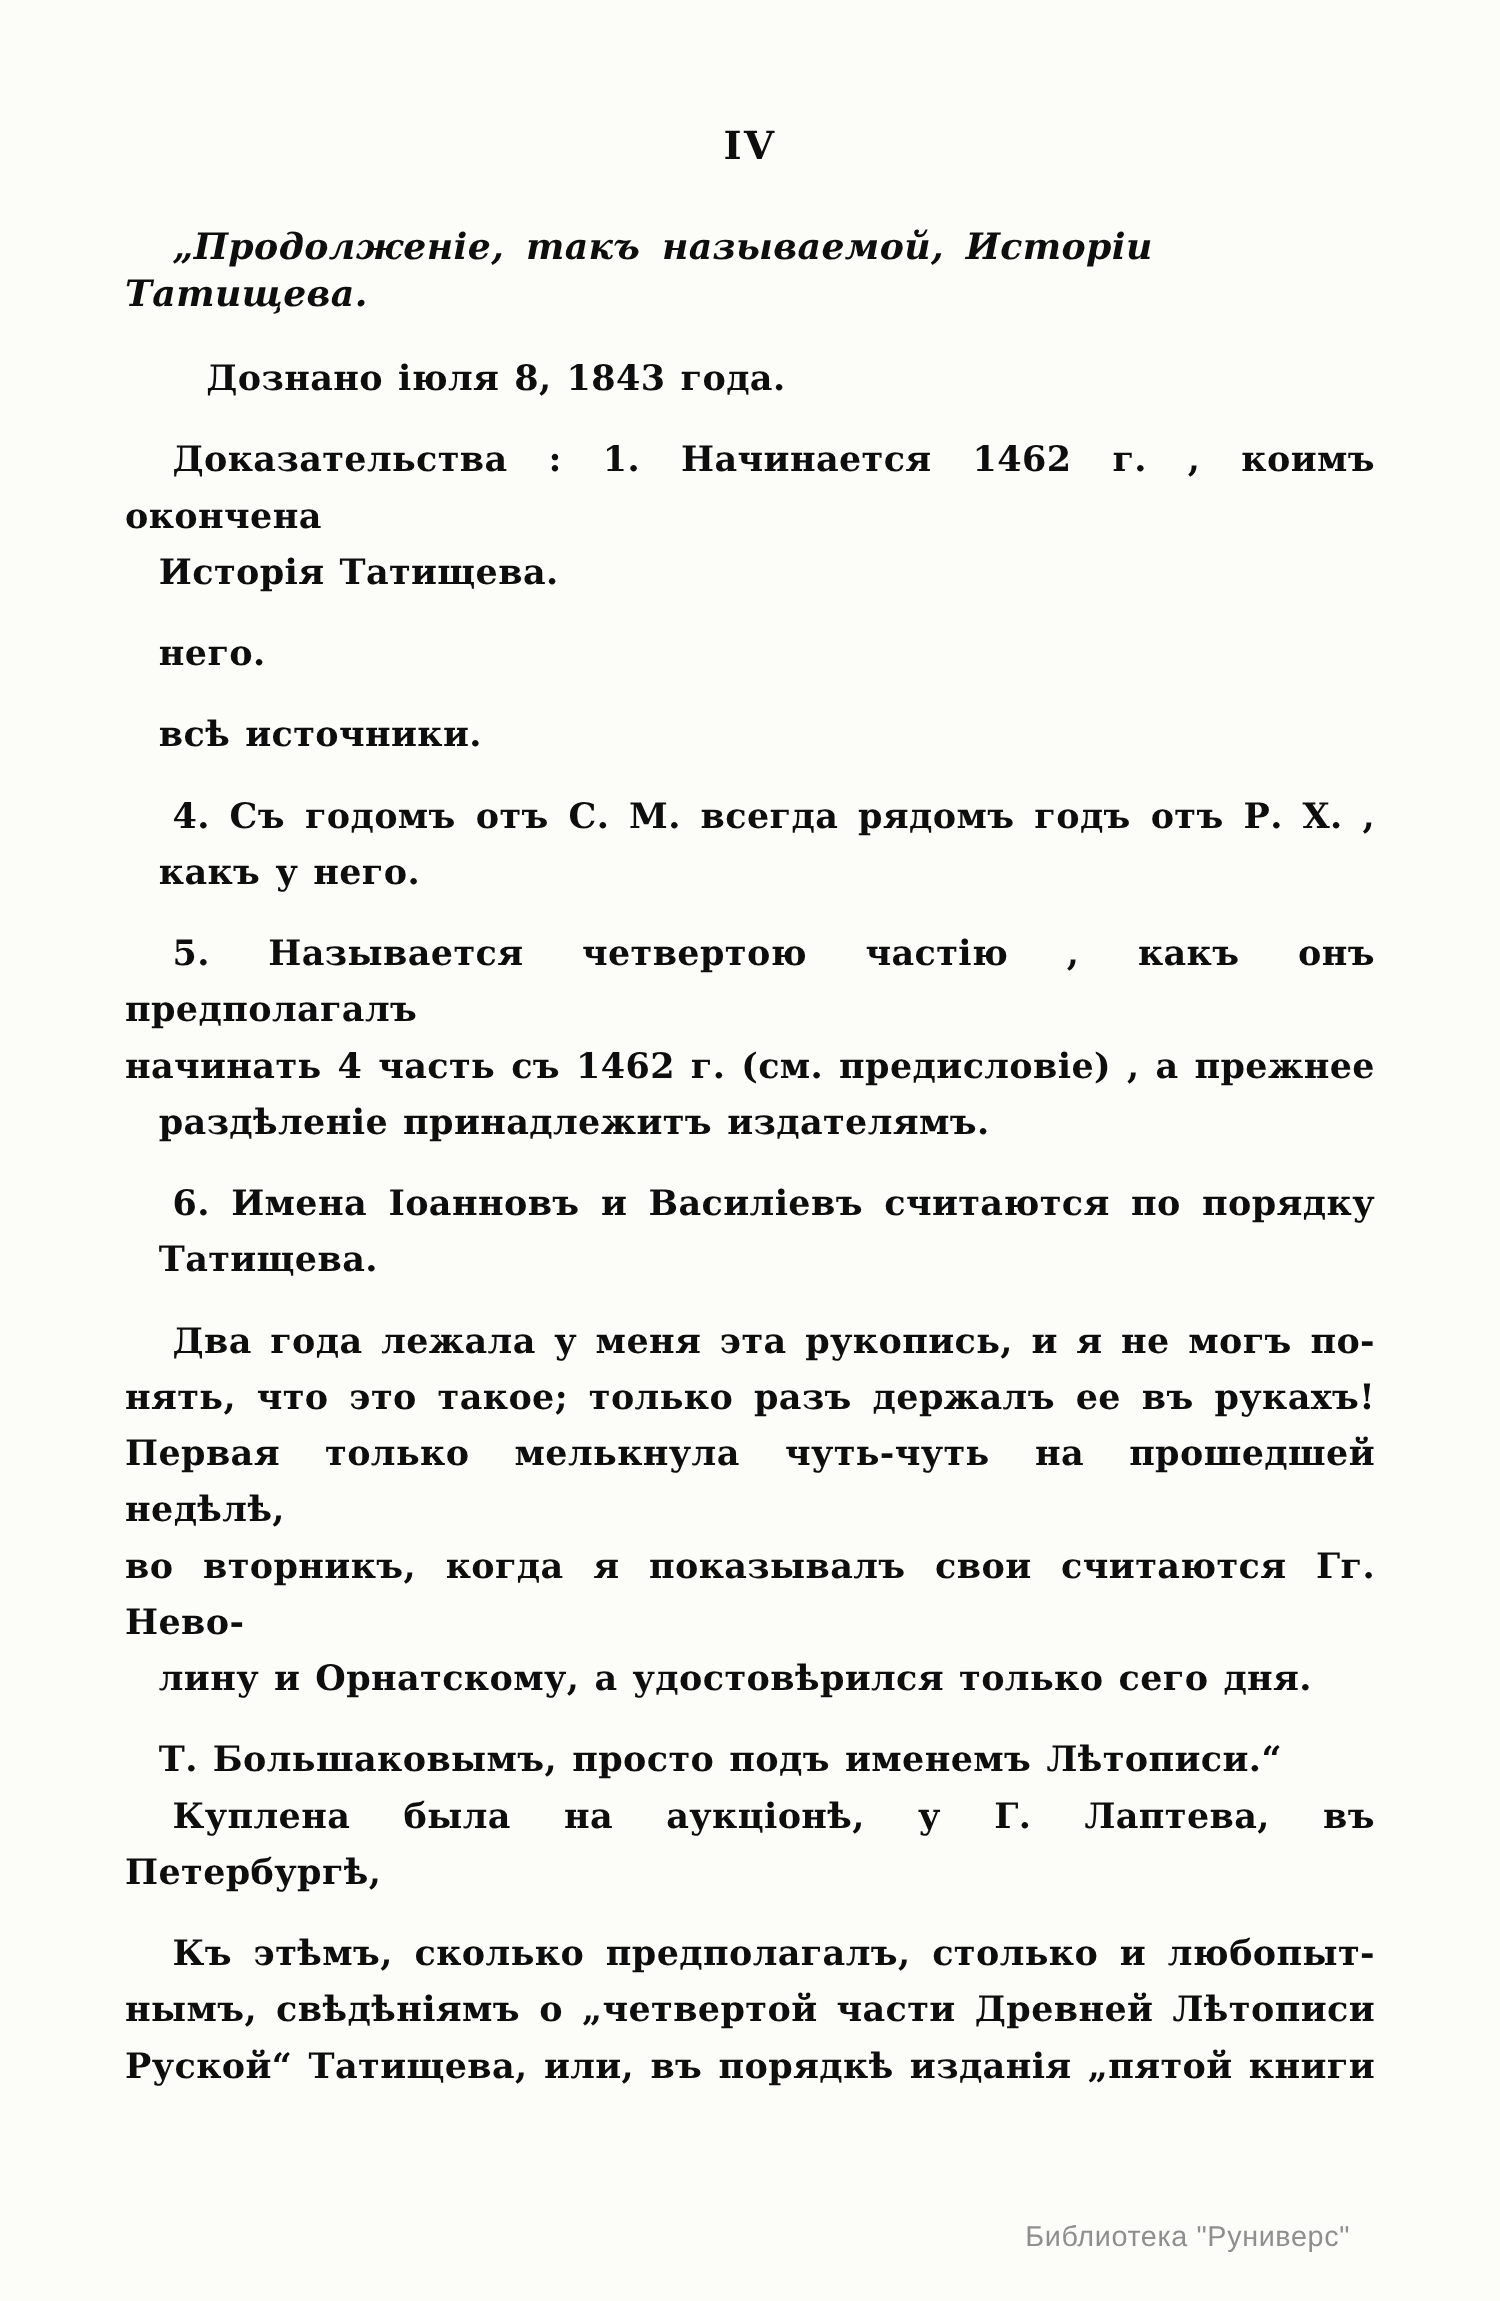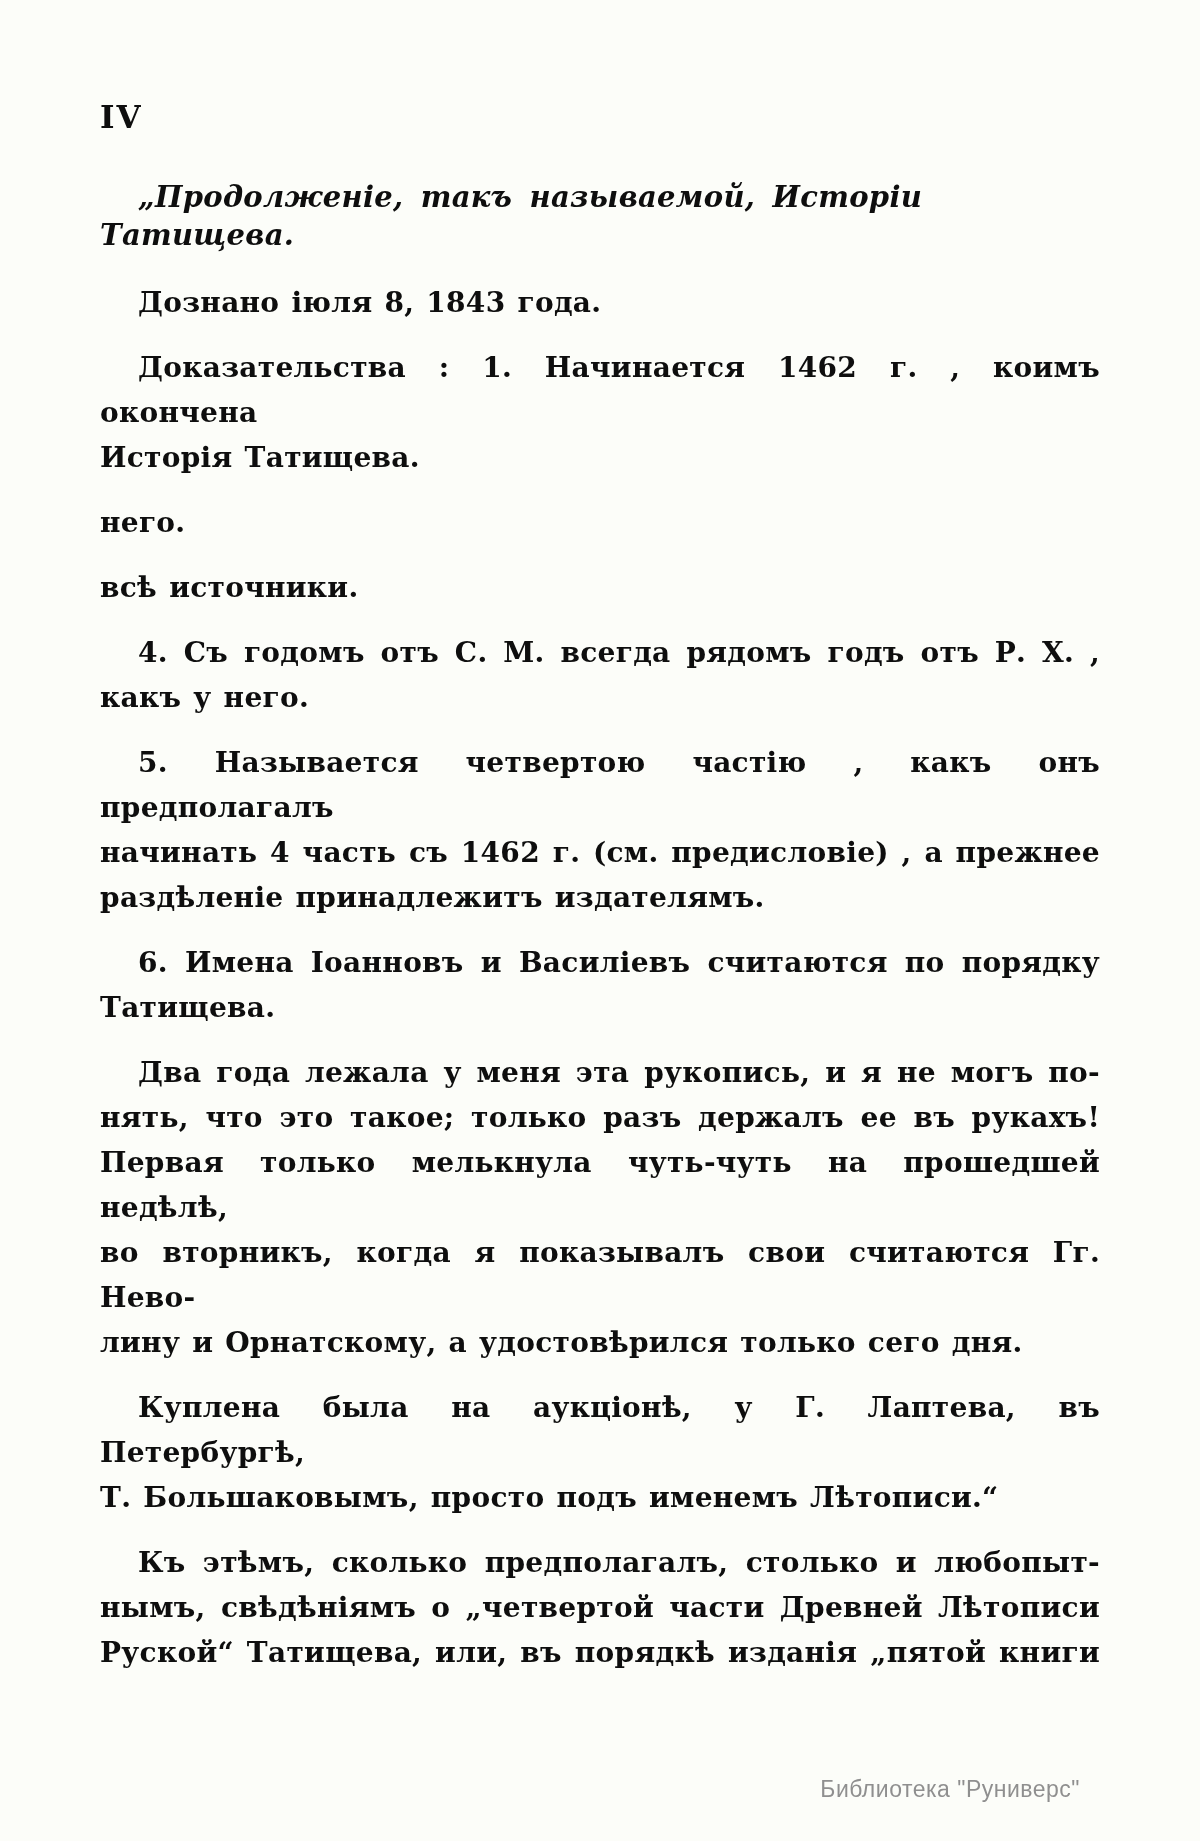--- a/index.html
+++ b/index.html
@@ -12,20 +12,21 @@
     color: #0e0e0e;
     font-family: "DejaVu Serif", serif;
     overflow: hidden;
   }
   .textblock {
     margin: 0 100px;
     width: 1000px;
   }
   .section-number {
     margin-top: 100px;
+    text-align: center;
     font-size: 31px;
     line-height: 34px;
     font-weight: 700;
     letter-spacing: 2px;
   }
   .heading {
     margin-top: 44px;
     font-style: italic;
     font-weight: 700;
     font-size: 29px;
@@ -39,21 +40,21 @@
   .ln {
     font-size: 28px;
     font-weight: 700;
     line-height: 45px;
     letter-spacing: 0.3px;
     word-spacing: 2px;
     text-align: justify;
     text-align-last: justify;
   }
   .ln.first { text-indent: 38px; }
-  .ln.last { text-align-last: left; }
+  .ln.last { text-align-last: left; margin-left: 27px; }
   .watermark {
     position: absolute;
     top: 1776px;
     right: 120px;
     font-family: "Liberation Sans", sans-serif;
     font-size: 23px;
     font-weight: 400;
     color: #8f8f8f;
     letter-spacing: 0.5px;
   }
@@ -103,22 +104,22 @@
 
     <div class="para">
       <div class="ln first">Два года лежала у меня эта рукопись, и я не могъ по-</div>
       <div class="ln">нять, что это такое; только разъ держалъ ее въ рукахъ!</div>
       <div class="ln">Первая только мелькнула чуть-чуть на прошедшей недѣлѣ,</div>
       <div class="ln">во вторникъ, когда я показывалъ свои считаются Гг. Нево-</div>
       <div class="ln last">лину и Орнатскому, а удостовѣрился только сего дня.</div>
     </div>
 
     <div class="para">
+      <div class="ln last">Т. Большаковымъ, просто подъ именемъ Лѣтописи.“</div>
       <div class="ln first">Куплена была на аукціонѣ, у Г. Лаптева, въ Петербургѣ,</div>
-      <div class="ln last">Т. Большаковымъ, просто подъ именемъ Лѣтописи.“</div>
     </div>
 
     <div class="para">
       <div class="ln first">Къ этѣмъ, сколько предполагалъ, столько и любопыт-</div>
       <div class="ln">нымъ, свѣдѣніямъ о „четвертой части Древней Лѣтописи</div>
       <div class="ln">Руской“ Татищева, или, въ порядкѣ изданія „пятой книги</div>
 
     </div>
 
   </div>

